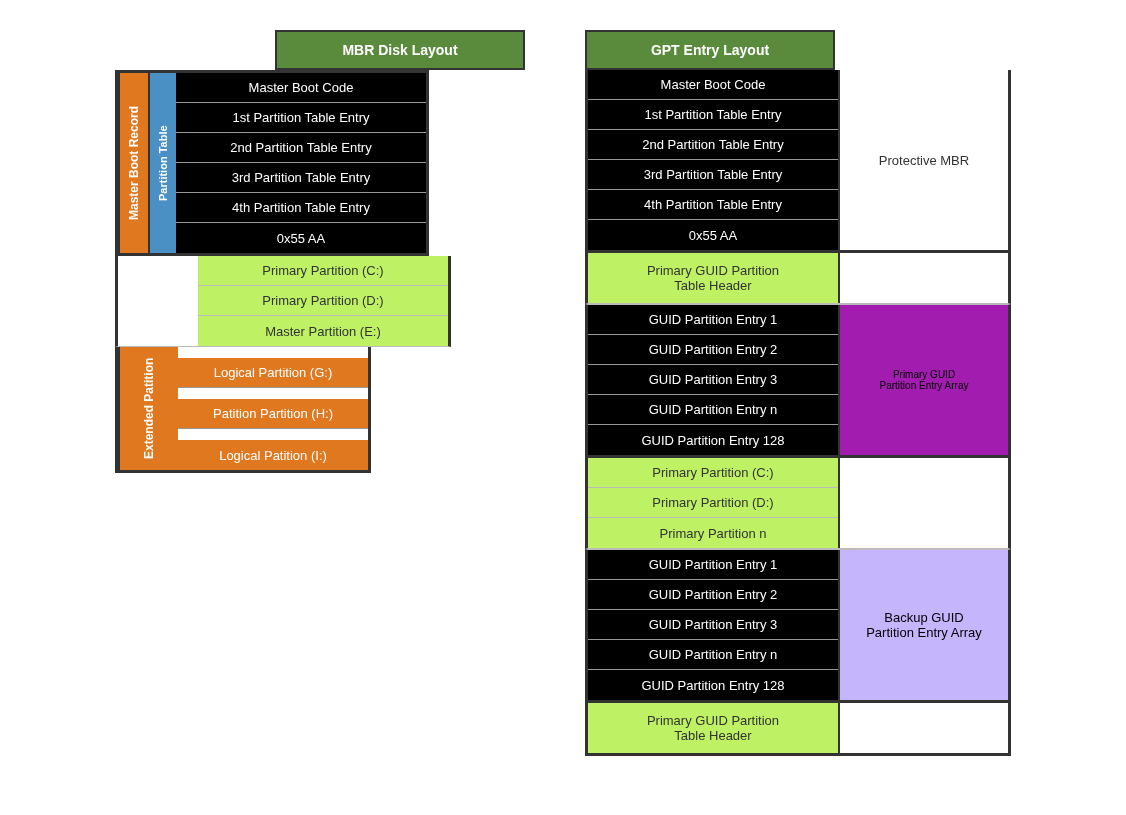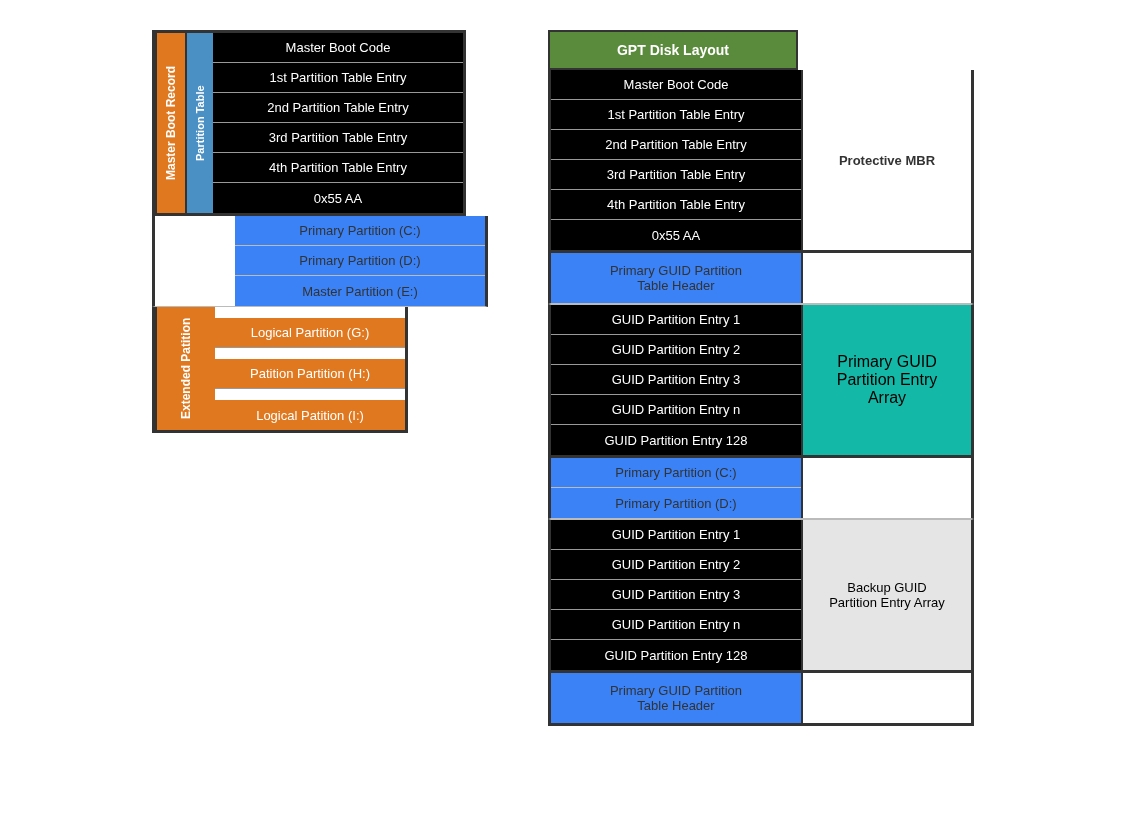--- a/index.html
+++ b/index.html
@@ -100,21 +100,21 @@
     .mbr-row:last-child {
       border-bottom: none;
     }
 
     .row-blue {
       background: #000000;
       color: white;
     }
 
     .row-white {
-      background: #3b82f6;
+      background: #bef264;
       color: #333;
       border-bottom: 1px solid #bbb;
     }
 
     .mbr-extended-section {
       display: flex;
       border: 3px solid #333;
       border-top: none;
     }
 
@@ -174,29 +174,33 @@
       background: white;
       color: #333;
       font-size: 13px;
       text-align: center;
       padding: 8px 12px;
       width: 170px;
       border-left: 2px solid #333;
       display: flex;
       align-items: center;
       justify-content: center;
-      font-weight: bold;
+      font-weight: normal;
     }
   </style>
 </head>
 <body>
 
 <div class="diagrams-container">
 
   <div class="mbr-diagram">
+    <div style="display:flex; align-items:flex-start;">
+      <div style="width:80px;"></div>
+      <div class="mbr-header">MBR Disk Layout</div>
+    </div>
 
     <div class="mbr-body">
       <div class="mbr-left-labels">
         <div class="mbr-label-master">Master Boot Record</div>
         <div class="mbr-label-partition">Partition Table</div>
       </div>
       <div class="mbr-rows">
         <div class="mbr-row row-blue">Master Boot Code</div>
         <div class="mbr-row row-blue">1st Partition Table Entry</div>
         <div class="mbr-row row-blue">2nd Partition Table Entry</div>
@@ -219,21 +223,21 @@
       <div class="mbr-label-extended">Extended Patition</div>
       <div class="mbr-logical-rows">
         <div class="mbr-row row-orange">Logical Partition (G:)</div>
         <div class="mbr-row row-orange">Patition Partition (H:)</div>
         <div class="mbr-row row-orange" style="border-bottom:none;">Logical Patition (I:)</div>
       </div>
     </div>
   </div>
 
   <div class="gpt-diagram">
-    <div class="gpt-header">GPT Disk Layout</div>
+    <div class="gpt-header">GPT Entry Layout</div>
 
     <div style="display:flex; border:3px solid #333; border-top:none;">
       <div class="gpt-rows">
         <div class="mbr-row row-blue">Master Boot Code</div>
         <div class="mbr-row row-blue">1st Partition Table Entry</div>
         <div class="mbr-row row-blue">2nd Partition Table Entry</div>
         <div class="mbr-row row-blue">3rd Partition Table Entry</div>
         <div class="mbr-row row-blue">4th Partition Table Entry</div>
         <div class="mbr-row row-blue" style="border-bottom:none;">0x55 AA</div>
       </div>
@@ -248,40 +252,41 @@
     </div>
 
     <div style="display:flex; border:3px solid #333; border-top:1px solid #bbb;">
       <div class="mbr-rows" style="width:250px;">
         <div class="mbr-row row-blue">GUID Partition Entry 1</div>
         <div class="mbr-row row-blue">GUID Partition Entry 2</div>
         <div class="mbr-row row-blue">GUID Partition Entry 3</div>
         <div class="mbr-row row-blue">GUID Partition Entry n</div>
         <div class="mbr-row row-blue" style="border-bottom:none;">GUID Partition Entry 128</div>
       </div>
-      <div style="background:#14b8a6; width:170px; border-left:2px solid #333; display:flex; align-items:center; justify-content:center; text-align:center; padding:22px; font-size:16px;">Primary GUID<br>Partition Entry Array</div>
+      <div style="background:#a21caf; width:170px; border-left:2px solid #333; display:flex; align-items:center; justify-content:center; text-align:center; padding:22px; font-size:10px;">Primary GUID<br>Partition Entry Array</div>
     </div>
 
     <div style="display:flex; border-left:3px solid #333; border-right:3px solid #333; border-bottom:1px solid #bbb;">
       <div class="mbr-rows" style="width:250px;">
         <div class="mbr-row row-white">Primary Partition (C:)</div>
         <div class="mbr-row row-white">Primary Partition (D:)</div>
+        <div class="mbr-row row-white" style="border-bottom:none;">Primary Partition n</div>
       </div>
       <div style="width:170px; border-left:2px solid #333;"></div>
     </div>
 
     <div style="display:flex; border:3px solid #333; border-top:1px solid #bbb;">
       <div class="mbr-rows" style="width:250px;">
         <div class="mbr-row row-blue">GUID Partition Entry 1</div>
         <div class="mbr-row row-blue">GUID Partition Entry 2</div>
         <div class="mbr-row row-blue">GUID Partition Entry 3</div>
         <div class="mbr-row row-blue">GUID Partition Entry n</div>
         <div class="mbr-row row-blue" style="border-bottom:none;">GUID Partition Entry 128</div>
       </div>
-      <div style="background:#e5e5e5; width:170px; border-left:2px solid #333; display:flex; align-items:center; justify-content:center; text-align:center; padding:8px; font-size:13px;">Backup GUID<br>Partition Entry Array</div>
+      <div style="background:#c4b5fd; width:170px; border-left:2px solid #333; display:flex; align-items:center; justify-content:center; text-align:center; padding:8px; font-size:13px;">Backup GUID<br>Partition Entry Array</div>
     </div>
 
     <div style="display:flex; border-left:3px solid #333; border-right:3px solid #333; border-bottom:3px solid #333; border-top:none;">
       <div class="mbr-rows" style="width:250px;">
         <div class="mbr-row row-white" style="border-bottom:none; min-height:50px;">Primary GUID Partition<br>Table Header</div>
       </div>
       <div style="width:170px; border-left:2px solid #333;"></div>
     </div>
   </div>
 

